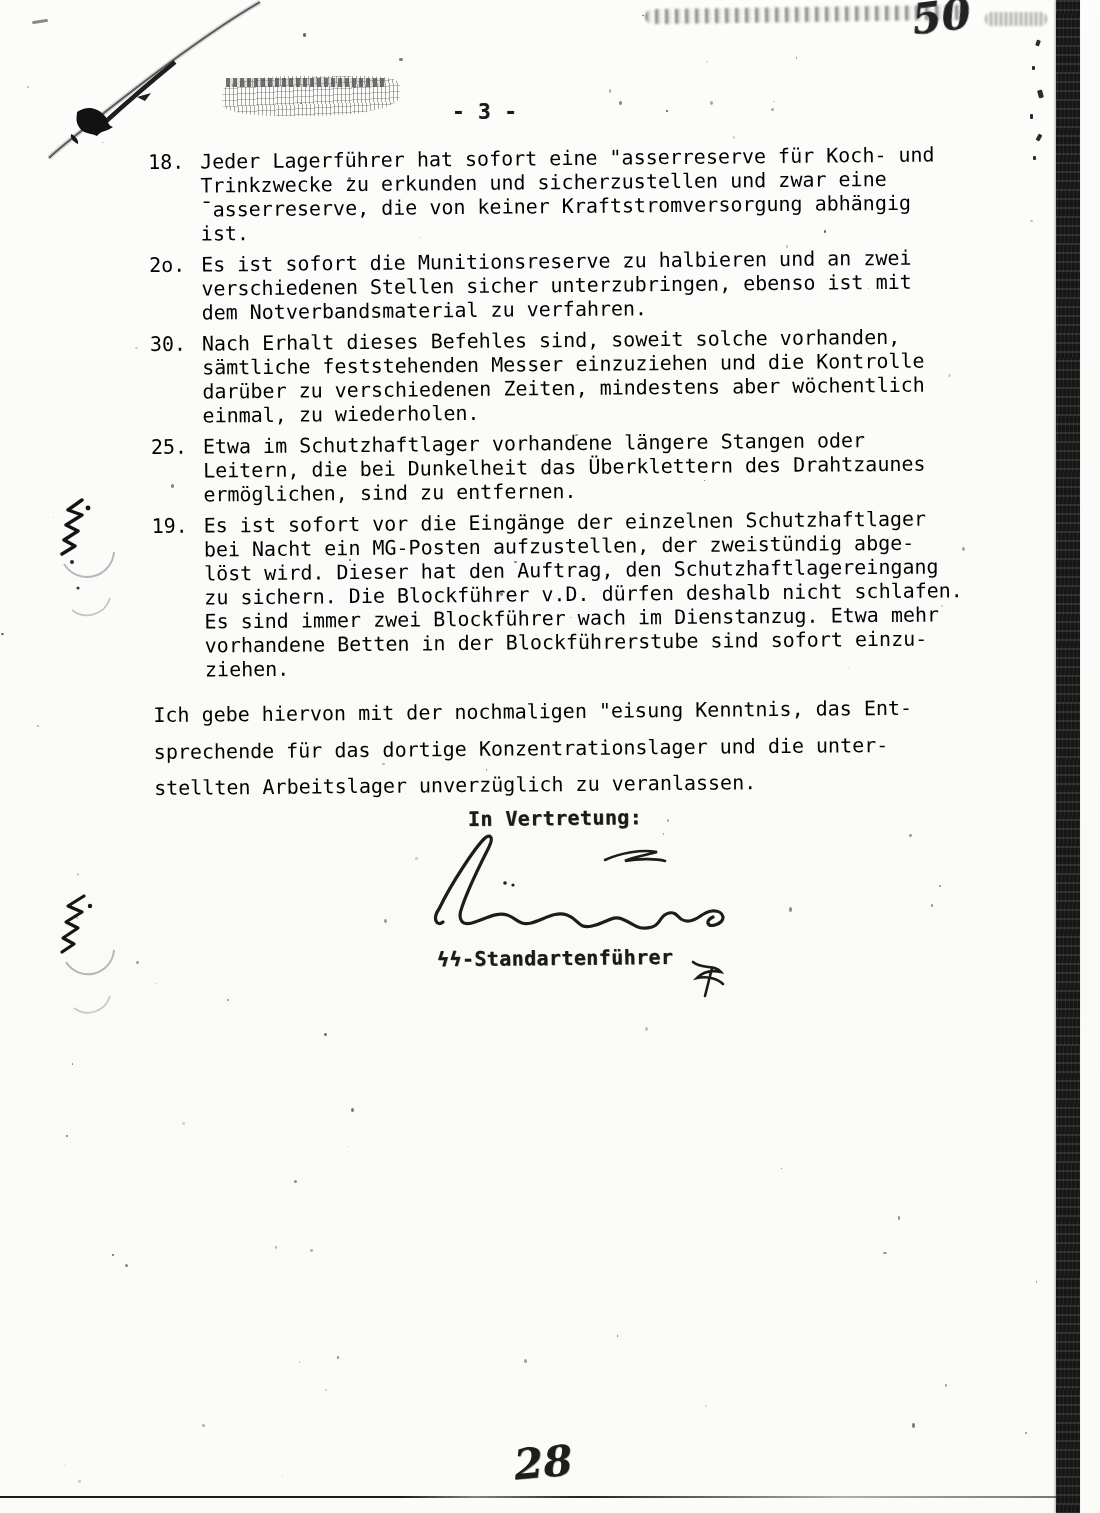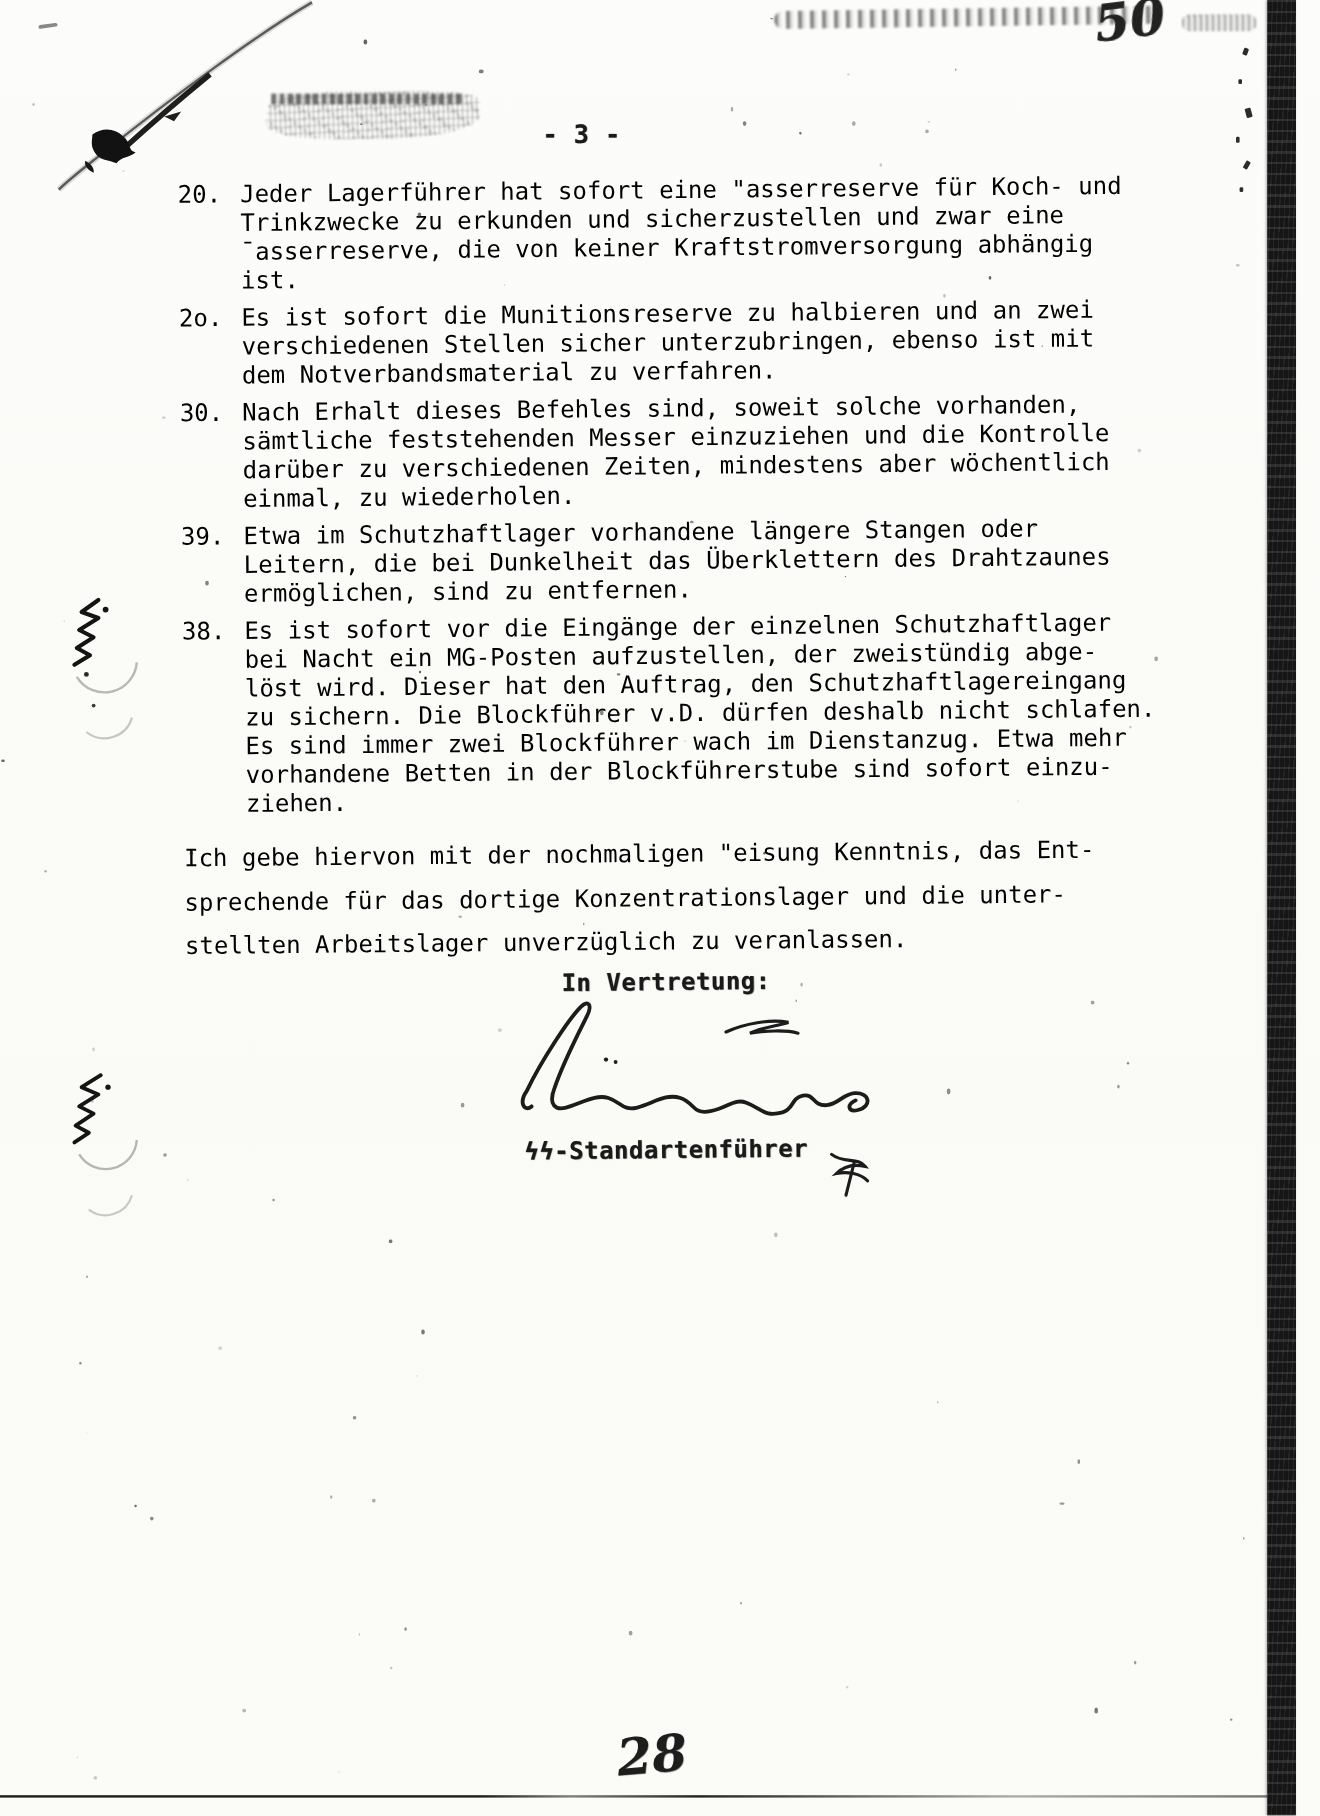--- a/index.html
+++ b/index.html
@@ -146,21 +146,21 @@
     <i style="left:4px;top:76px;width:3px;height:5px;"></i>
     <i style="left:11px;top:96px;width:4px;height:7px;transform:rotate(30deg);"></i>
     <i style="left:7px;top:118px;width:3px;height:4px;"></i>
   </div>
 
   <div class="page-number tw">- 3 -</div>
 
   <div class="doc-body">
 
     <div class="item">
-      <span class="item-number">20.</span>
+      <span class="item-number">18.</span>
       <div>Jeder Lagerführer hat sofort eine "asserreserve für Koch- und</div>
       <div>Trinkzwecke zu erkunden und sicherzustellen und zwar eine</div>
       <div>¯asserreserve, die von keiner Kraftstromversorgung abhängig</div>
       <div>ist.</div>
     </div>
 
     <div class="item">
       <span class="item-number">2o.</span>
       <div>Es ist sofort die Munitionsreserve zu halbieren und an zwei</div>
       <div>verschiedenen Stellen sicher unterzubringen, ebenso ist mit</div>
@@ -169,28 +169,28 @@
 
     <div class="item">
       <span class="item-number">30.</span>
       <div>Nach Erhalt dieses Befehles sind, soweit solche vorhanden,</div>
       <div>sämtliche feststehenden Messer einzuziehen und die Kontrolle</div>
       <div>darüber zu verschiedenen Zeiten, mindestens aber wöchentlich</div>
       <div>einmal, zu wiederholen.</div>
     </div>
 
     <div class="item">
-      <span class="item-number">39.</span>
+      <span class="item-number">25.</span>
       <div>Etwa im Schutzhaftlager vorhandene längere Stangen oder</div>
       <div>Leitern, die bei Dunkelheit das Überklettern des Drahtzaunes</div>
       <div>ermöglichen, sind zu entfernen.</div>
     </div>
 
     <div class="item">
-      <span class="item-number">38.</span>
+      <span class="item-number">19.</span>
       <div>Es ist sofort vor die Eingänge der einzelnen Schutzhaftlager</div>
       <div>bei Nacht ein MG-Posten aufzustellen, der zweistündig abge-</div>
       <div>löst wird. Dieser hat den Auftrag, den Schutzhaftlagereingang</div>
       <div>zu sichern. Die Blockführer v.D. dürfen deshalb nicht schlafen.</div>
       <div>Es sind immer zwei Blockführer wach im Dienstanzug. Etwa mehr</div>
       <div>vorhandene Betten in der Blockführerstube sind sofort einzu-</div>
       <div>ziehen.</div>
     </div>
 
     <div class="closing">

